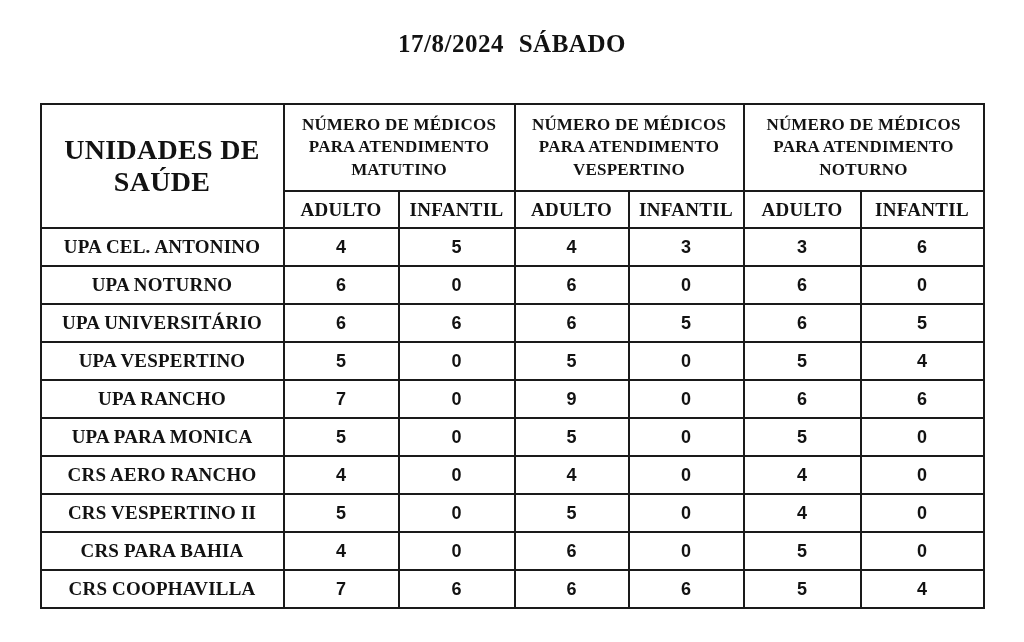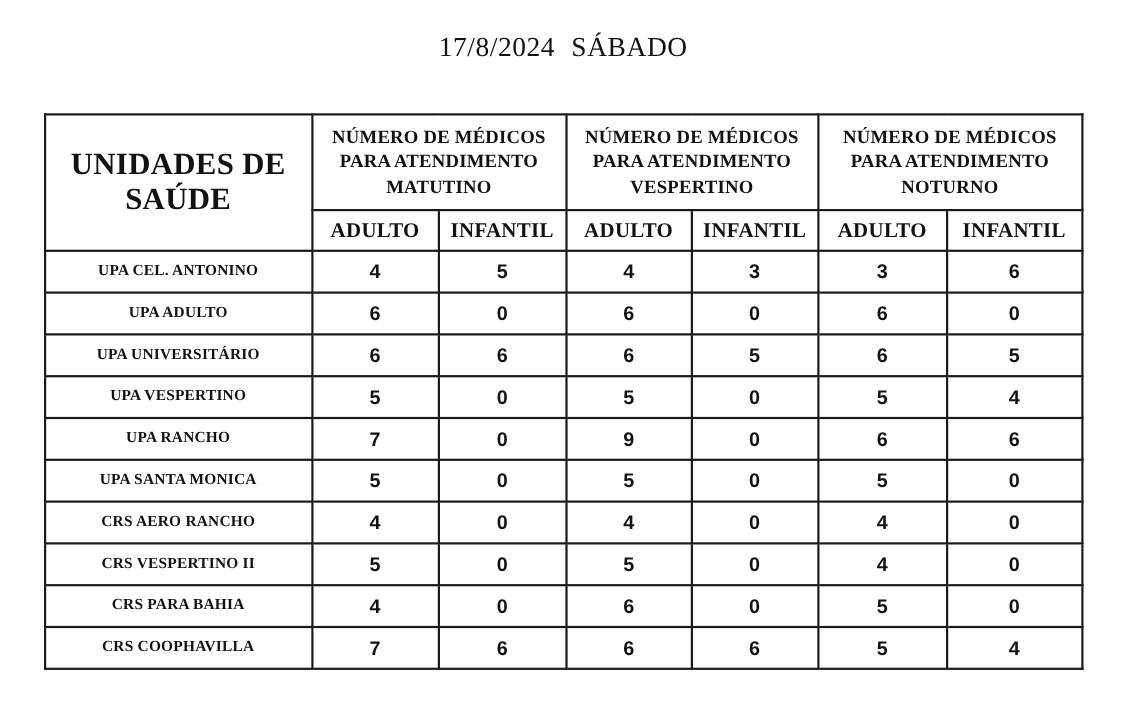--- a/index.html
+++ b/index.html
@@ -15,21 +15,21 @@
   .page {
     position: relative;
     width: 1024px;
     height: 642px;
     overflow: hidden;
   }
   .title {
     margin: 30px 0 0 0;
     text-align: center;
     font-size: 25px;
-    font-weight: normal;
+    font-weight: bold;
     letter-spacing: 0.5px;
     word-spacing: 8px;
     color: #121212;
   }
   table.schedule {
     border-collapse: collapse;
     table-layout: fixed;
     width: 943px;
     margin: 45px auto 0 auto;
   }
@@ -56,21 +56,21 @@
   .sub-header {
     font-size: 19px;
     height: 35px;
     letter-spacing: 0.3px;
     margin-top: 32px;
   }
   .schedule tbody tr {
     height: 38px;
   }
   .unit-cell {
-    font-size: 14px;
+    font-size: 19px;
     letter-spacing: 0.2px;
   }
   .num-cell {
     font-family: "Liberation Sans", sans-serif;
     font-size: 18px;
   }
 </style>
 </head>
 <body>
 
@@ -114,21 +114,21 @@
         <tr>
           <td class="unit-cell">UPA CEL. ANTONINO</td>
           <td class="num-cell">4</td>
           <td class="num-cell">5</td>
           <td class="num-cell">4</td>
           <td class="num-cell">3</td>
           <td class="num-cell">3</td>
           <td class="num-cell">6</td>
         </tr>
         <tr>
-          <td class="unit-cell">UPA ADULTO</td>
+          <td class="unit-cell">UPA NOTURNO</td>
           <td class="num-cell">6</td>
           <td class="num-cell">0</td>
           <td class="num-cell">6</td>
           <td class="num-cell">0</td>
           <td class="num-cell">6</td>
           <td class="num-cell">0</td>
         </tr>
         <tr>
           <td class="unit-cell">UPA UNIVERSITÁRIO</td>
           <td class="num-cell">6</td>
@@ -150,21 +150,21 @@
         <tr>
           <td class="unit-cell">UPA RANCHO</td>
           <td class="num-cell">7</td>
           <td class="num-cell">0</td>
           <td class="num-cell">9</td>
           <td class="num-cell">0</td>
           <td class="num-cell">6</td>
           <td class="num-cell">6</td>
         </tr>
         <tr>
-          <td class="unit-cell">UPA SANTA MONICA</td>
+          <td class="unit-cell">UPA PARA MONICA</td>
           <td class="num-cell">5</td>
           <td class="num-cell">0</td>
           <td class="num-cell">5</td>
           <td class="num-cell">0</td>
           <td class="num-cell">5</td>
           <td class="num-cell">0</td>
         </tr>
         <tr>
           <td class="unit-cell">CRS AERO RANCHO</td>
           <td class="num-cell">4</td>

